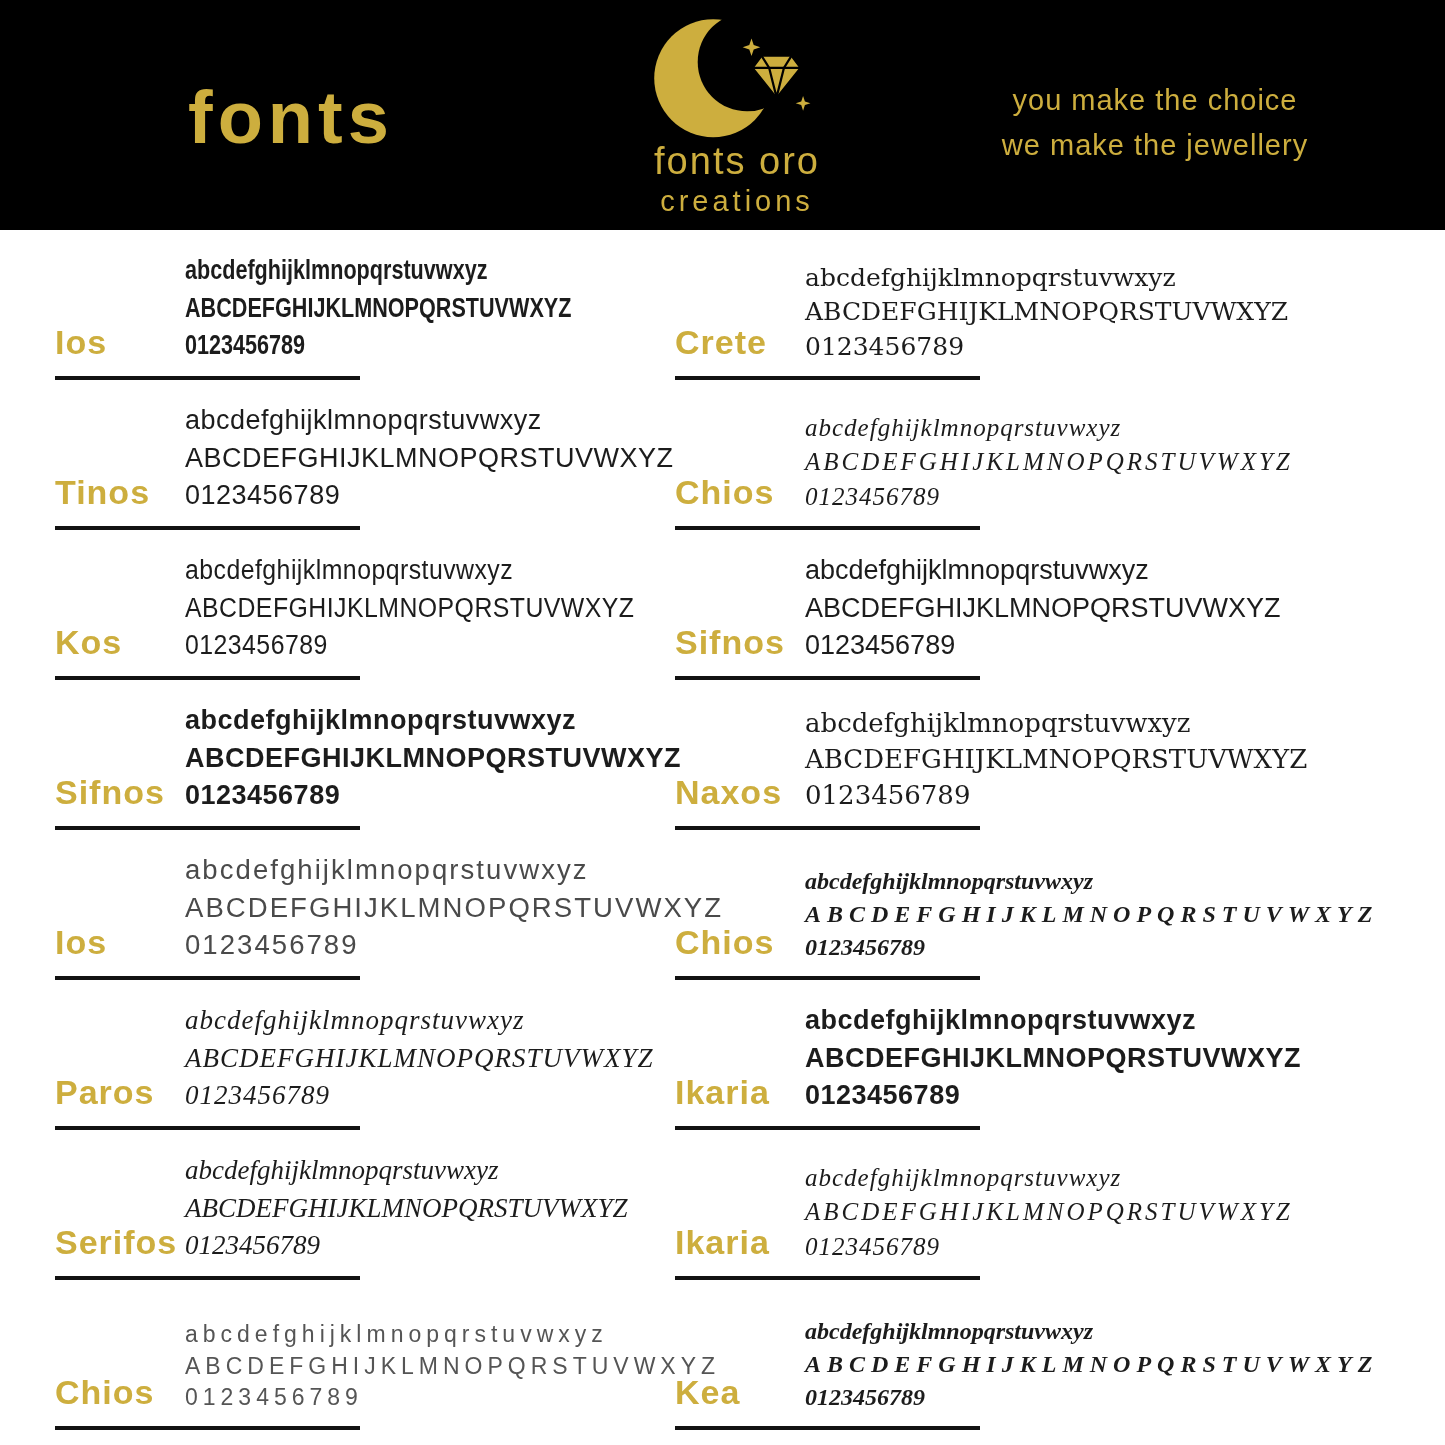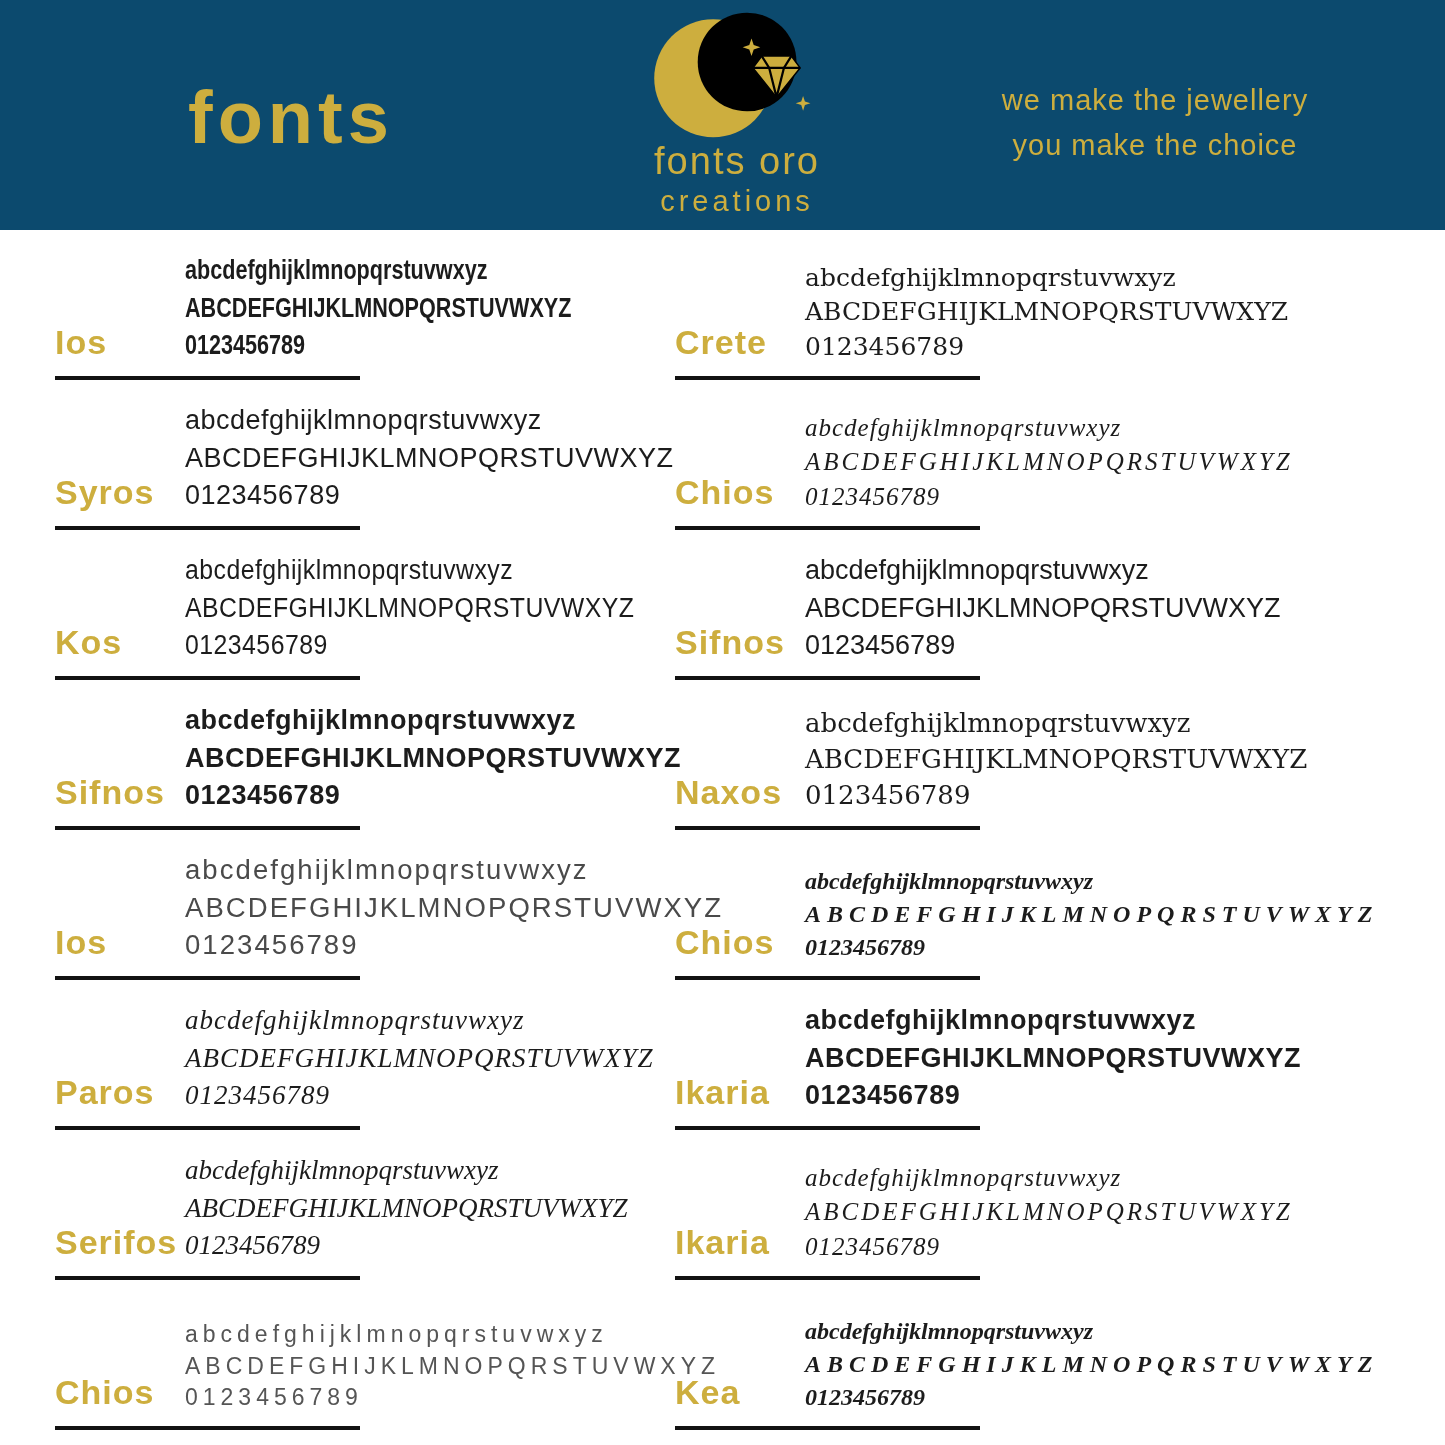--- a/index.html
+++ b/index.html
@@ -87,21 +87,21 @@
   .style-sans      .row-sample{font-weight:400;}
   .style-serif     .row-sample{font-family:"DejaVu Serif",serif;font-size:26px;}
   .style-script-wide .row-sample{font-family:"Liberation Serif",serif;font-style:italic;font-size:24px;font-weight:700;}
   .style-script-wide .line-upper{letter-spacing:6px;}
   .style-sans-bold .row-sample{font-weight:700;letter-spacing:.5px;}
   .style-script .line-upper{letter-spacing:3px;}
 </style>
 </head>
 <body style="--gold: #CDAE3E; --ink: #1C1C1C;">
 
-<div class="header" style="background: #0c4a6e;">
+<div class="header" style="background: #000000;">
   <div class="fonts-title">fonts</div>
 
   <div class="logo">
     <span>
       <svg width="185" height="140" viewBox="0 0 250 190">
 
         <circle cx="92" cy="98" r="80" fill="#CDAE3E"></circle>
         <circle cx="138" cy="76" r="67" fill="#000000"></circle>
 
         <polygon points="158,68 198,68 210,84 178,124 146,84" fill="#CDAE3E" stroke="#000" stroke-width="2"></polygon>
@@ -110,41 +110,41 @@
 
         <path d="M144 44 l3 9 9 3 -9 3 -3 9 -3 -9 -9 -3 9 -3 z" fill="#CDAE3E"></path>
         <path d="M214 122 l2.5 7.5 7.5 2.5 -7.5 2.5 -2.5 7.5 -2.5 -7.5 -7.5 -2.5 7.5 -2.5 z" fill="#CDAE3E"></path>
       </svg>
     </span>
     <div class="brand-name">fonts oro</div>
     <div class="brand-sub">creations</div>
   </div>
 
   <div class="tagline">
+    <div>you make the choice</div>
     <div>we make the jewellery</div>
-    <div>you make the choice</div>
   </div>
 </div>
 
 <div class="grid">
   <div id="col-left">
       <div class="font-row style-condensed">
         <div class="row-main">
           <div class="row-label">Ios</div>
           <div class="row-sample">
             <div class="line-lower">abcdefghijklmnopqrstuvwxyz</div>
             <div class="line-upper">ABCDEFGHIJKLMNOPQRSTUVWXYZ</div>
             <div class="line-digits">0123456789</div>
           </div>
         </div>
         <div class="row-rule"></div>
       </div>
       <div class="font-row style-rounded">
         <div class="row-main">
-          <div class="row-label">Syros</div>
+          <div class="row-label">Tinos</div>
           <div class="row-sample">
             <div class="line-lower">abcdefghijklmnopqrstuvwxyz</div>
             <div class="line-upper">ABCDEFGHIJKLMNOPQRSTUVWXYZ</div>
             <div class="line-digits">0123456789</div>
           </div>
         </div>
         <div class="row-rule"></div>
       </div>
       <div class="font-row style-hand">
         <div class="row-main">

